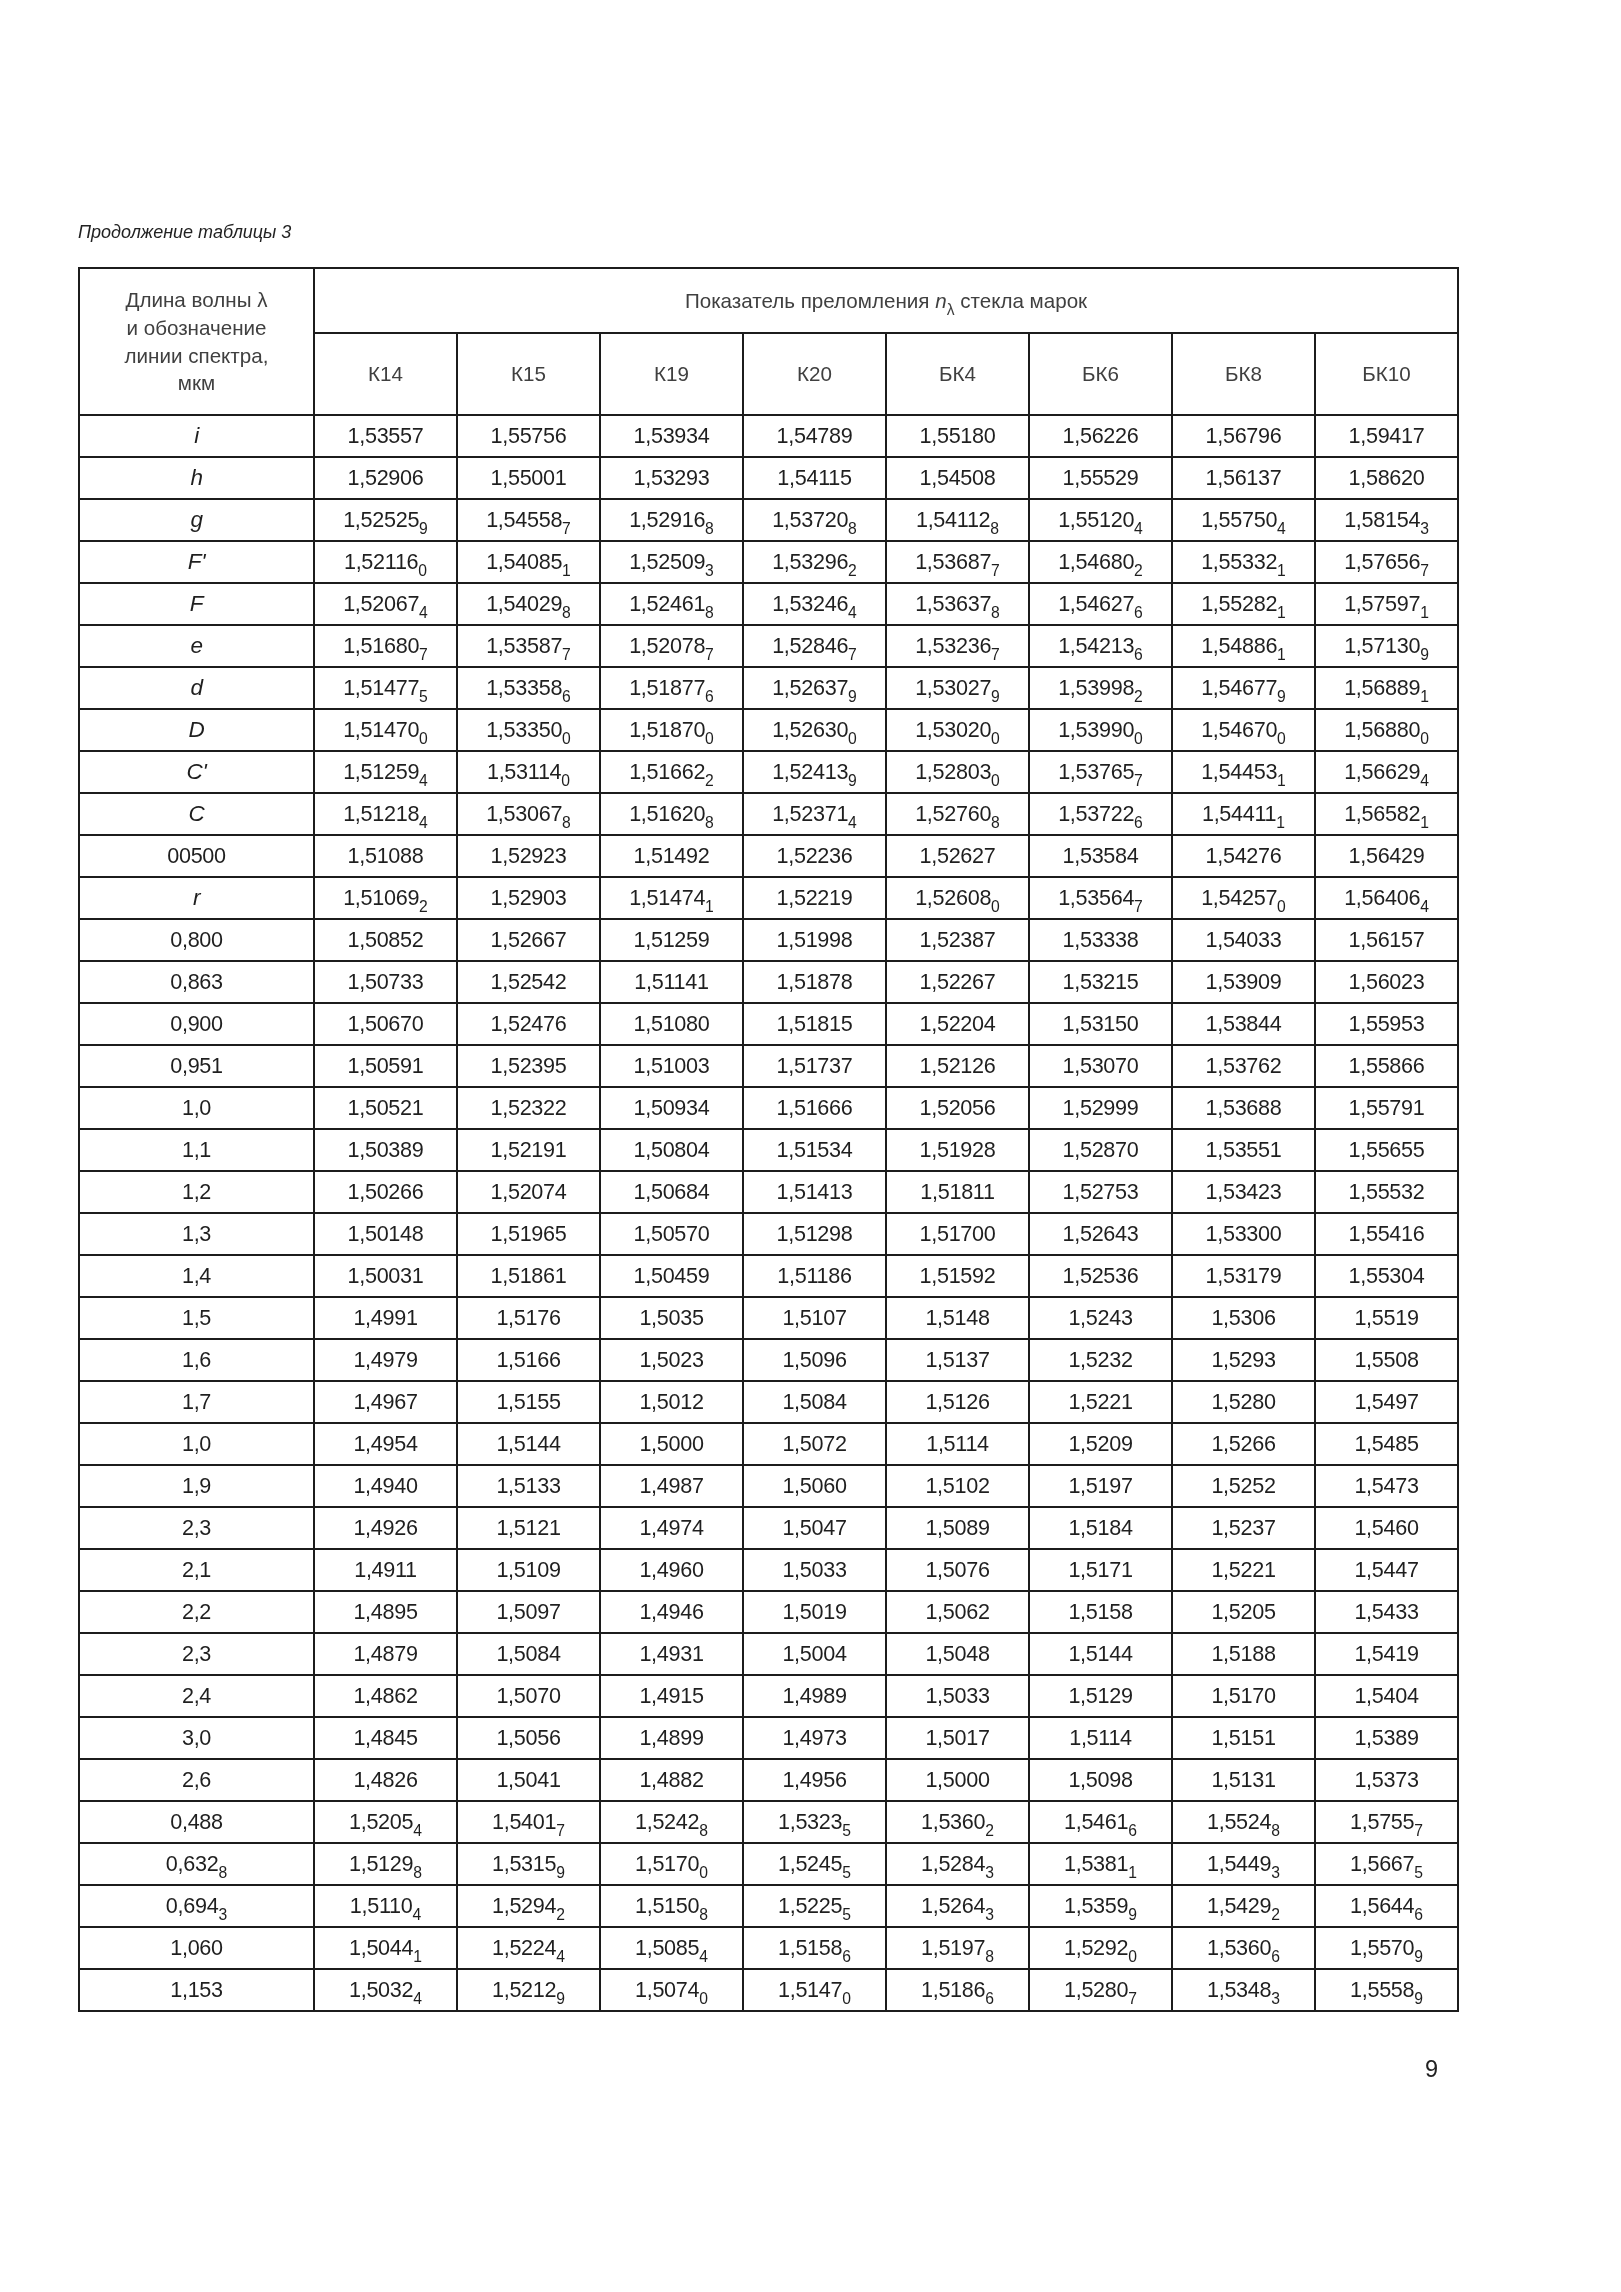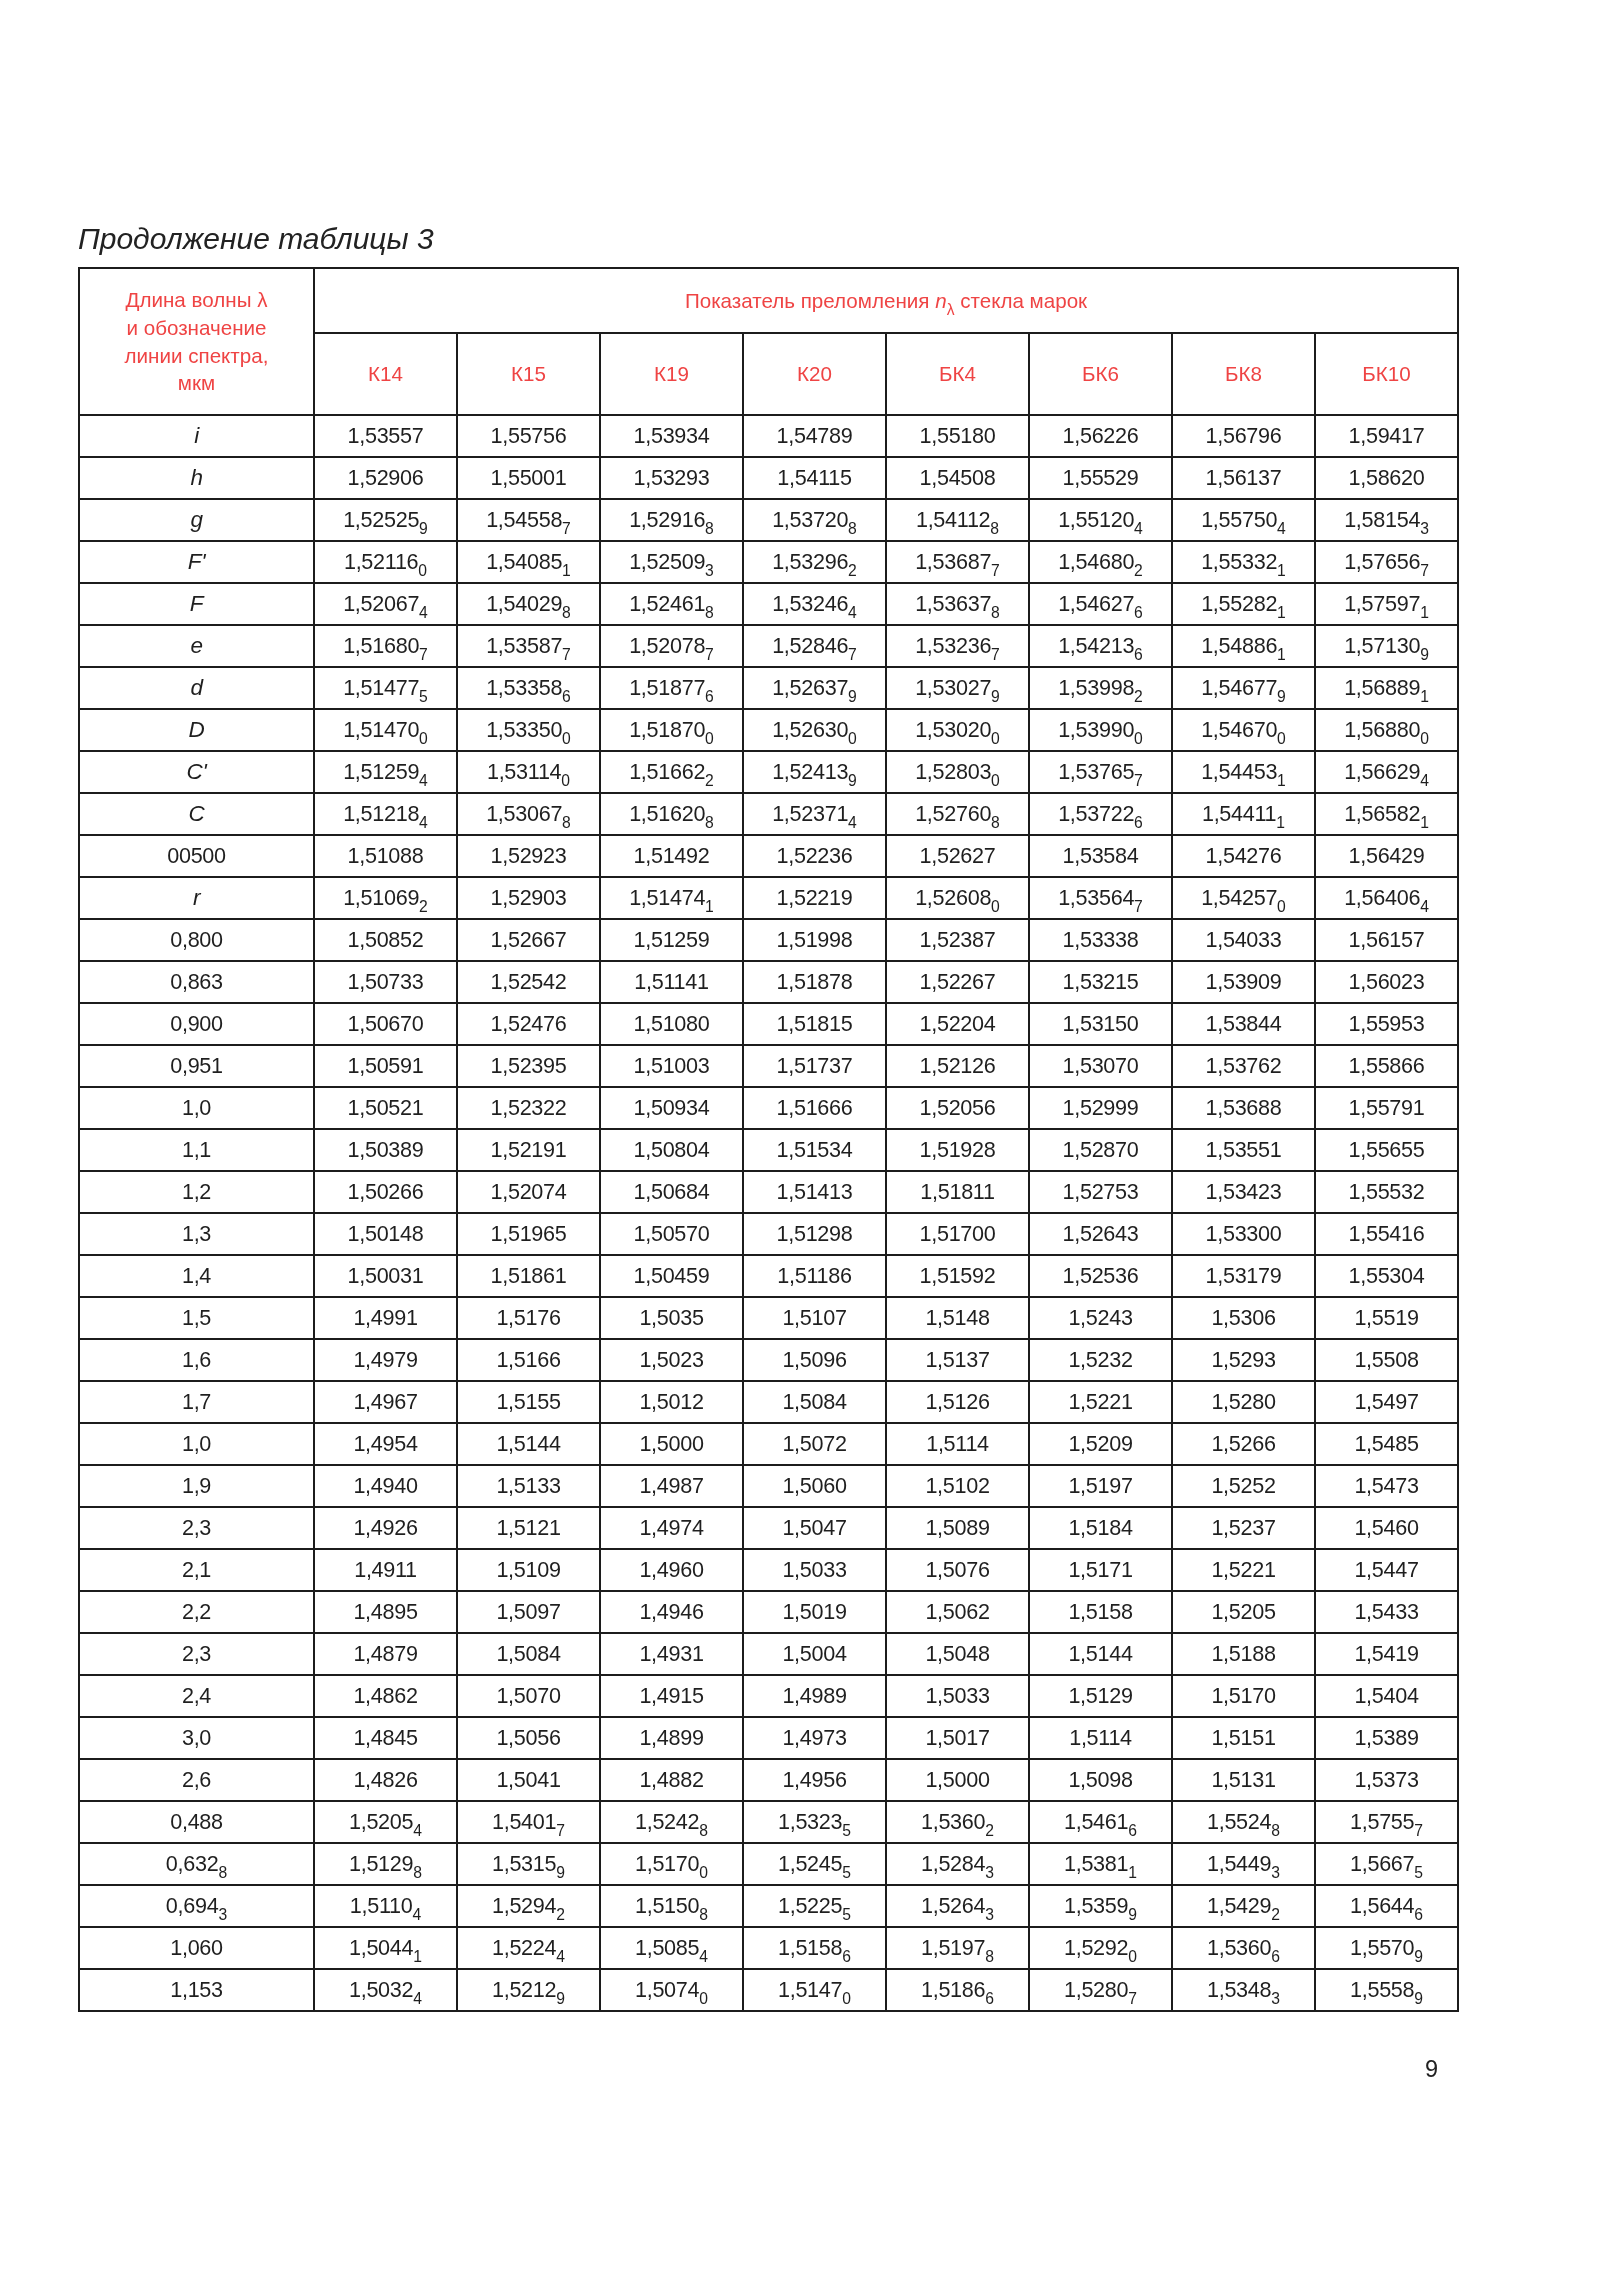--- a/index.html
+++ b/index.html
@@ -20,21 +20,21 @@
     text-align: right;
     font-size: 25.5px;
     font-weight: bold;
     letter-spacing: 0.5px;
     color: #222;
   }
   .table-caption {
     position: absolute;
     top: 222px;
     left: 78px;
-    font-size: 30px;
+    font-size: 18px;
     font-style: italic;
     color: #222;
   }
   table.gost {
     position: absolute;
     top: 267px;
     left: 78px;
     width: 1376px;
     border-collapse: collapse;
     table-layout: fixed;
@@ -44,21 +44,21 @@
     border: 2px solid #1c1c1c;
     padding: 0 3.9px;
     text-align: center;
     vertical-align: middle;
     overflow: hidden;
   }
   table.gost { border: 2.9px solid #141414; }
   thead th {
     font-weight: normal;
     font-size: 20.6px;
-    color: #ef4444;
+    color: #404040;
   }
   th.col1-head {
     width: 235px;
     white-space: pre-line;
     line-height: 1.35;
     font-size: 20.6px;
   }
   tr.grades-row th { height: 80px; }
   tr.span-row th { height: 63px; border-bottom: 2px solid #1c1c1c; }
   tbody td {

